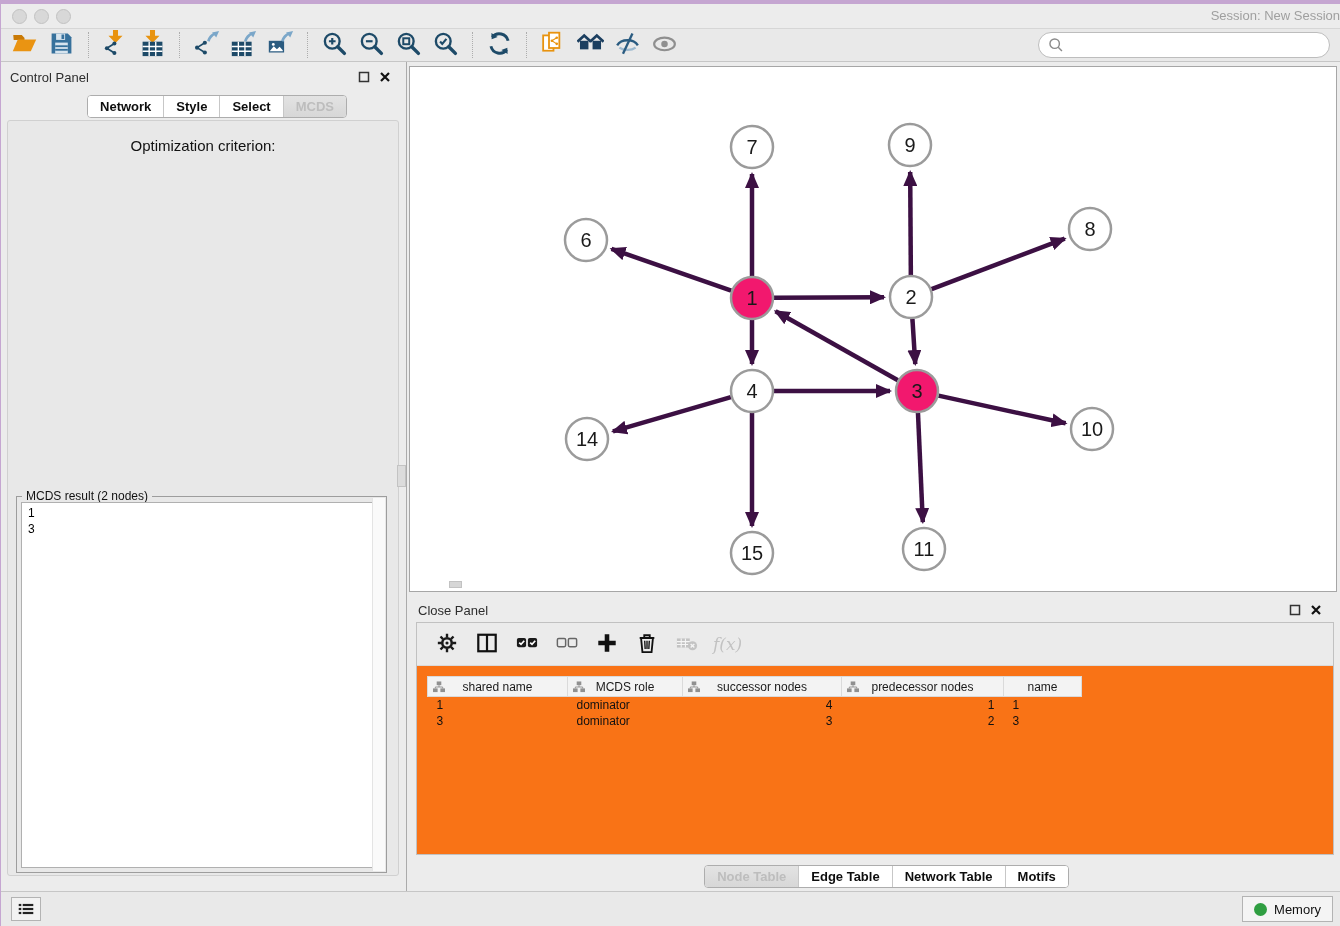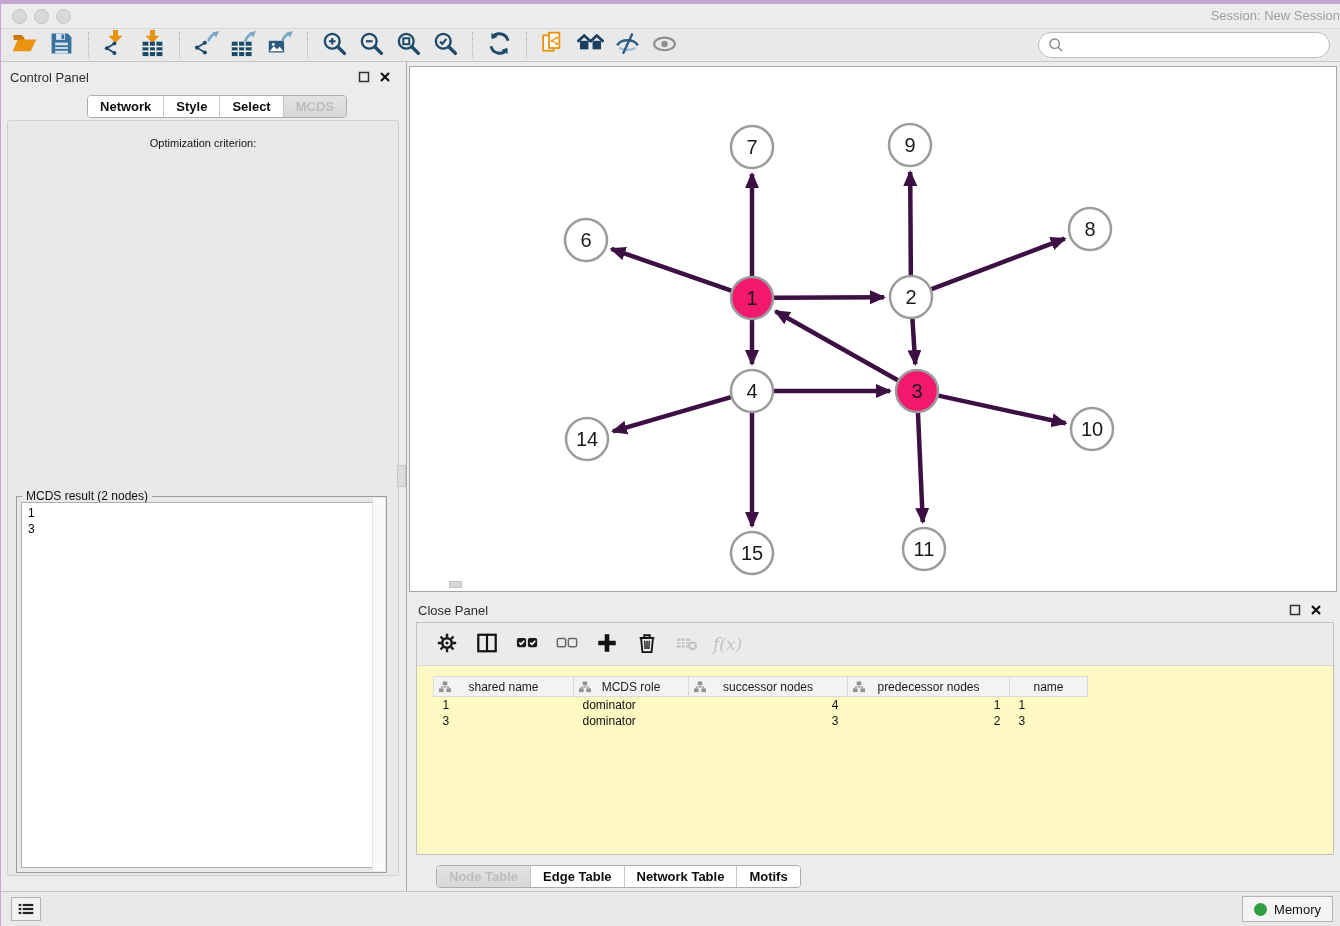--- a/index.html
+++ b/index.html
@@ -32,21 +32,21 @@
   .panel-controls{position:absolute;right:15px;top:9px;display:flex;gap:9px;align-items:center;}
   .panel-controls svg{width:12px;height:12px;display:block;}
   .seg{display:flex;border:1px solid #adadad;border-radius:4px;overflow:hidden;background:#fff;margin-left:27px;}
   .seg-tab{padding:3px 12px;font-size:13px;font-weight:600;color:#0d0d0d;background:#fff;
            border-left:1px solid #c7c7c7;white-space:nowrap;cursor:default;}
   .seg-tab:first-child{border-left:none;}
   .seg-tab.selected{background:linear-gradient(#e3e3e3,#d7d7d7);color:#bdbdbd;}
   .cp-tabs-row{position:absolute;top:33px;left:0;width:100%;display:flex;justify-content:center;}
   .cp-content{position:absolute;left:6px;right:7px;top:58px;bottom:16px;background:#e8e8e8;
               border:1px solid #d0d0d0;border-radius:3px;}
-  .opt-label{position:absolute;top:16px;width:100%;text-align:center;font-size:11px;font-weight:500;color:#111;}
+  .opt-label{position:absolute;top:16px;width:100%;text-align:center;font-size:15px;font-weight:500;color:#111;}
   .criterion-select{position:absolute;left:39px;top:39px;width:310px;height:23px;background:#fff;
                     border:1px solid #ababab;border-radius:4px;font-size:13px;display:flex;
                     align-items:center;padding:0 5px 0 10px;box-sizing:border-box;}
   .criterion-select .val{flex:1;color:#111;}
   .criterion-select svg{width:12px;height:16px;}
   .cp-buttons{position:absolute;top:72px;left:0;width:100%;display:flex;justify-content:center;gap:15px;}
   .aq-btn{height:23px;padding:0 17px;background:#fff;border:1px solid #ababab;border-radius:4px;
           font-size:13px;font-weight:500;color:#111;cursor:default;font-family:inherit;}
   .result-group{position:absolute;left:8px;right:11px;top:375px;bottom:2px;border:1px solid #9d9d9d;}
   .result-label{position:absolute;top:-8px;left:5px;background:#e8e8e8;padding:0 4px;font-size:12px;color:#111;}
@@ -63,36 +63,36 @@
   .net-light{width:13px;height:13px;border-radius:50%;display:flex;align-items:center;justify-content:center;box-sizing:border-box;}
   .net-light svg{width:8px;height:8px;}
   .nl-close{background:#ee6a5f;border:1px solid #d24b40;}
   .nl-min{background:#f5bd4f;border:1px solid #d8a040;}
   .nl-max{background:#61c354;border:1px solid #4ba13e;}
   .net-title{text-align:center;line-height:22px;font-size:13px;color:#1a1a1a;}
   .net-canvas{position:absolute;left:0;top:23px;width:926px;height:501px;background:#fff;}
   .h-grip{position:absolute;left:448px;top:519px;width:13px;height:7px;background:#d6d6d6;border:1px solid #c2c2c2;box-sizing:border-box;}
   
   .table-panel{position:absolute;left:408px;top:533px;width:928px;height:297px;}
-  .tp-box{position:absolute;left:7px;right:3px;top:27px;height:233px;background:#fef9c3;
+  .tp-box{position:absolute;left:7px;right:3px;top:27px;height:233px;background:#f97316;
           border:1px solid #c1c1c1;box-sizing:border-box;}
   .tp-toolbar{height:42px;background:#ebebeb;border-bottom:1px solid #dadada;display:flex;
               align-items:center;padding-left:16px;gap:13px;}
   .tp-btn{width:27px;height:27px;display:flex;align-items:center;justify-content:center;
           background:none;border:none;padding:0;cursor:default;}
   .tp-btn svg{width:22px;height:22px;}
   .tp-btn.disabled{opacity:0.5;}
   .fx{font-family:"DejaVu Serif",serif;font-style:italic;font-size:17px;color:#9a9a9a;}
-  .tp-table{position:absolute;left:16px;top:53px;border-collapse:collapse;}
+  .tp-table{position:absolute;left:10px;top:53px;border-collapse:collapse;}
   .tp-table th{background:#f3f3f3;border:1px solid #dadada;font-weight:normal;font-size:12px;
                color:#1a1a1a;height:20px;position:relative;padding:0 4px;box-sizing:border-box;}
   .tp-table th .tree{position:absolute;left:5px;top:4px;}
   .tp-table th svg{width:12px;height:12px;}
   .tp-table td{font-size:12px;color:#111;height:16px;padding:0 9px;white-space:nowrap;}
-  .tp-tabs-row{position:absolute;top:270px;left:0;right:0;display:flex;justify-content:flex-start;}
+  .tp-tabs-row{position:absolute;top:270px;left:0;right:0;display:flex;justify-content:center;}
   
   .statusbar{position:absolute;bottom:0;left:0;right:0;height:34px;background:#e9e9e9;border-top:1px solid #c6c6c6;}
   .list-btn{position:absolute;left:10px;top:5px;width:30px;height:24px;background:#f2f2f2;
             border:1px solid #b3b3b3;display:flex;align-items:center;justify-content:center;}
   .list-btn svg{width:18px;height:14px;}
   .memory-btn{position:absolute;right:7px;top:4px;height:26px;padding:0 11px;background:#f4f4f4;
               border:1px solid #b3b3b3;display:flex;align-items:center;gap:7px;font-size:13px;color:#111;}
   .mem-dot{width:13px;height:13px;border-radius:50%;}
 </style>
 </head>

